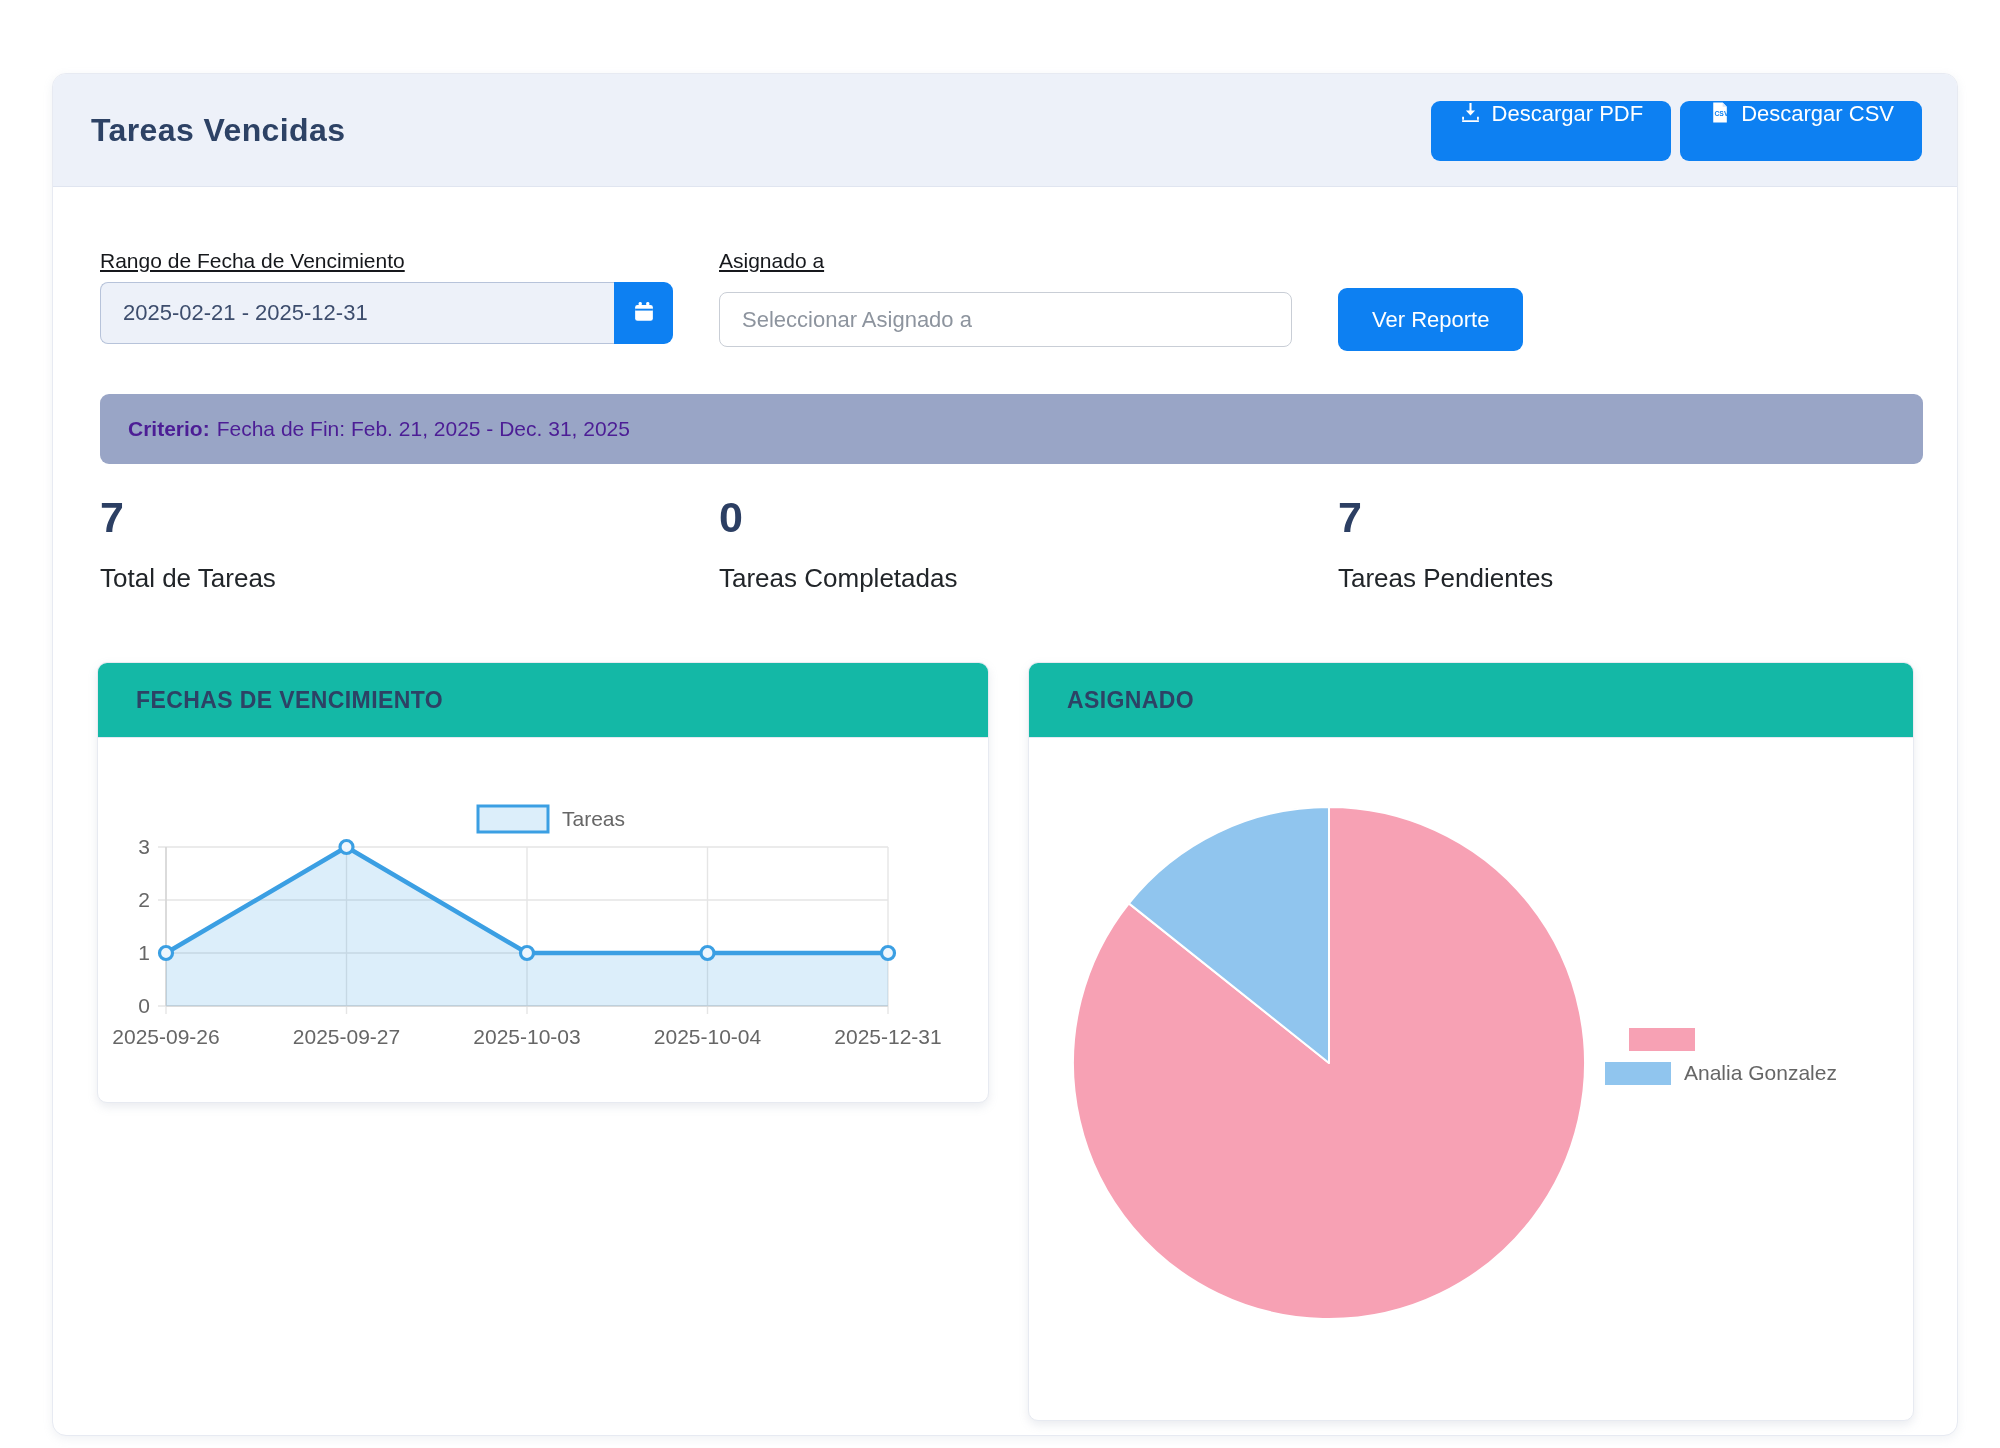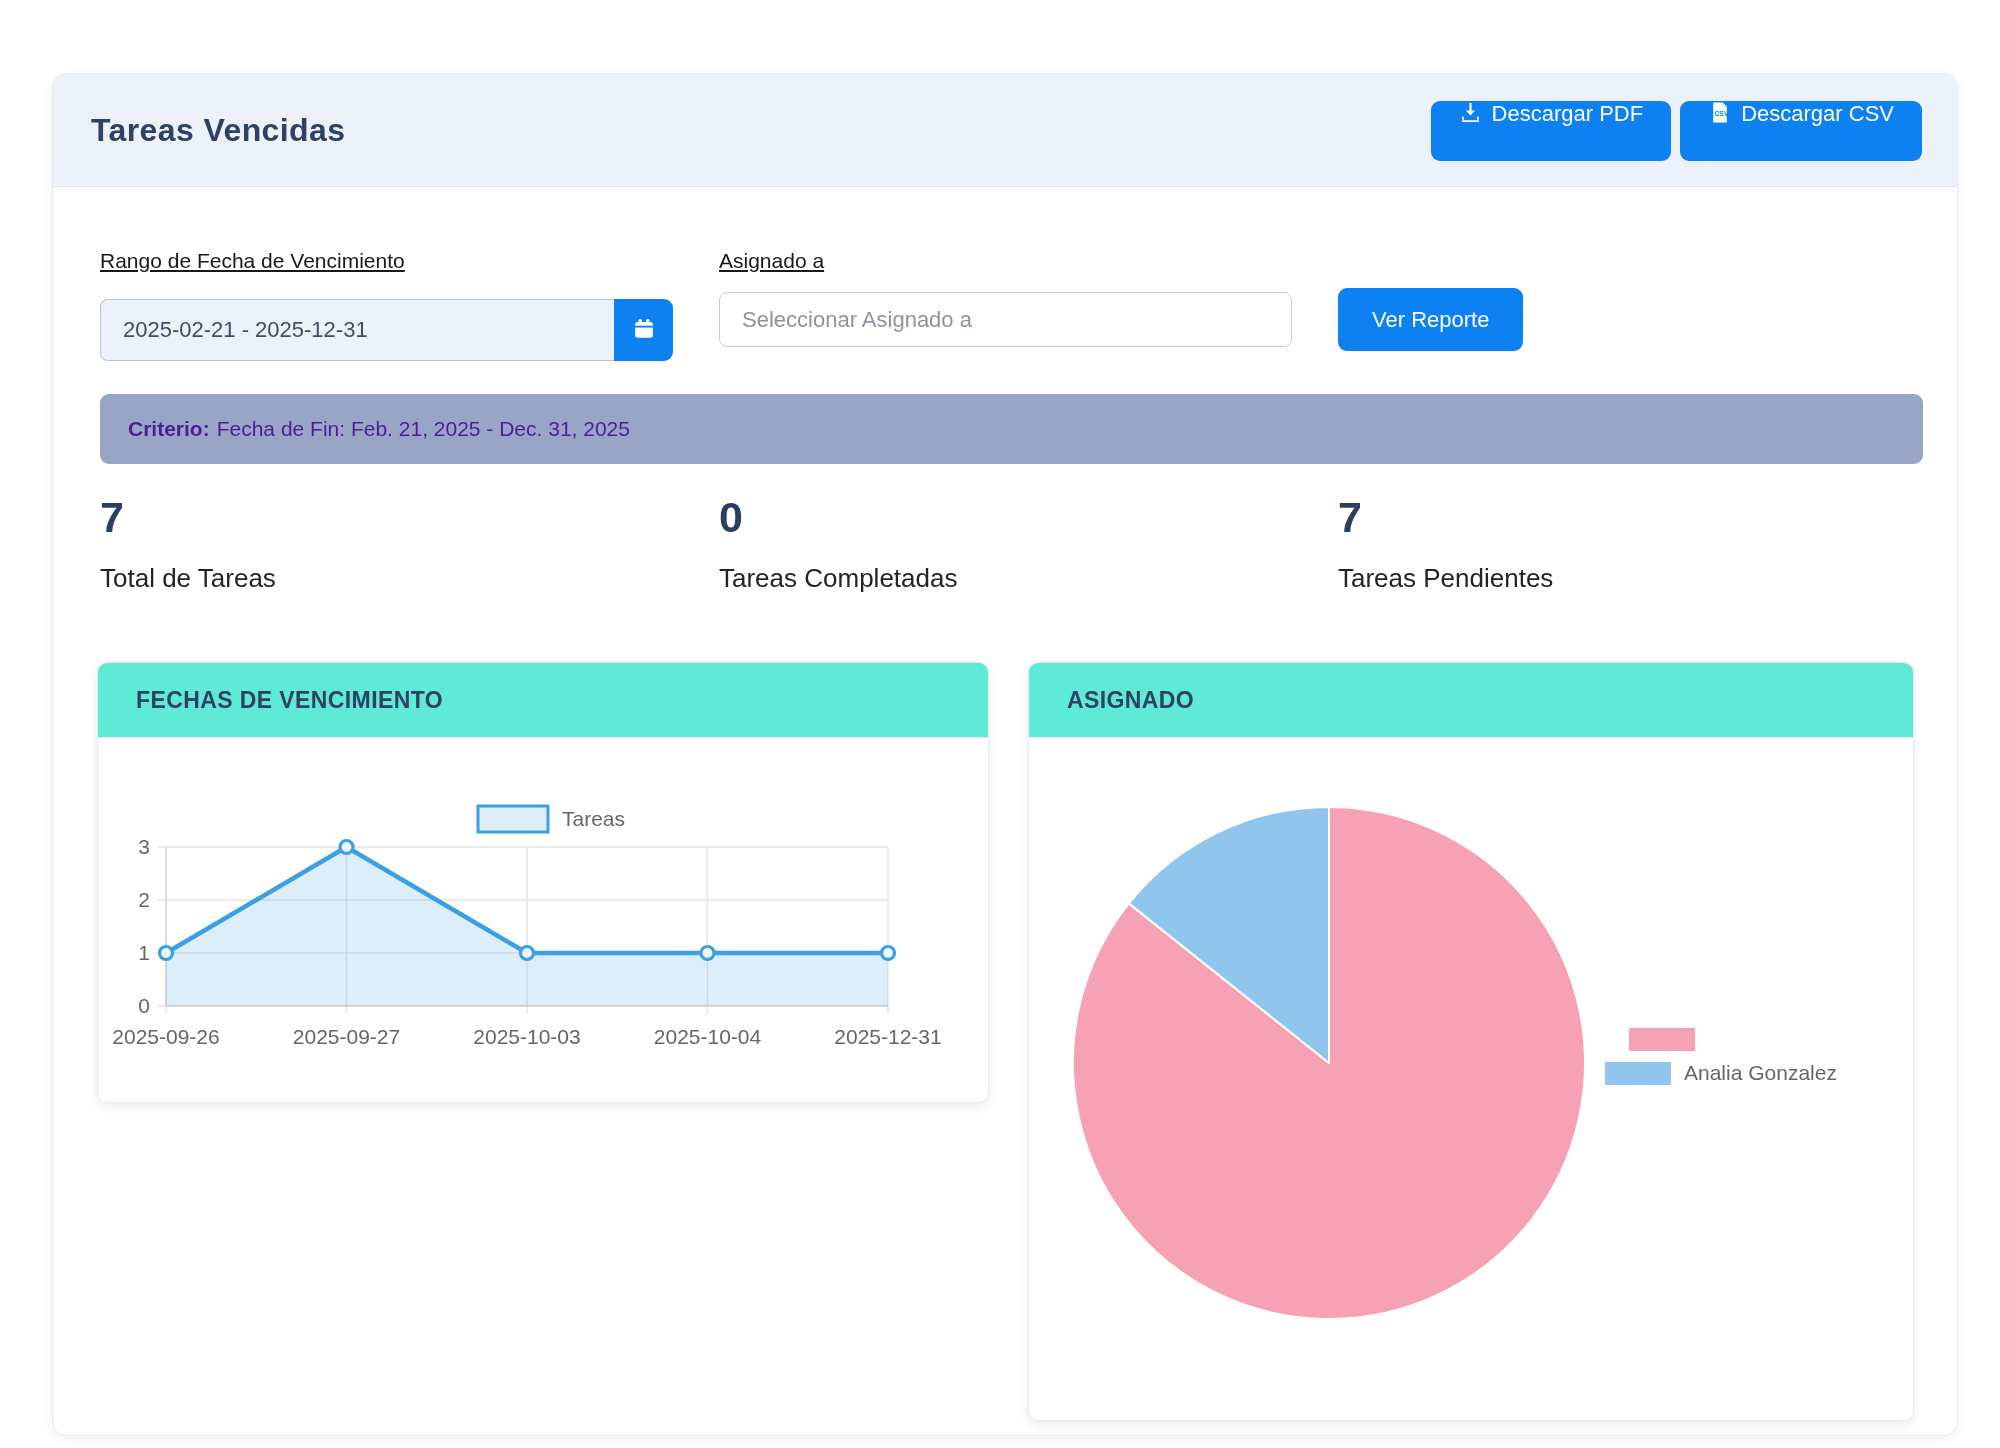--- a/index.html
+++ b/index.html
@@ -18,21 +18,21 @@
   .header-actions { position:absolute; right:35px; top:0; height:113px; display:flex; align-items:center; gap:9px; }
   .btn-blue { display:flex; justify-content:center; gap:10px;
     background:#0d80f2; color:#fff; border:none; border-radius:9px; height:60px;
     font-size:22px; font-family:inherit; padding:0 28px; cursor:pointer; }
   .btn-blue svg { display:block; }
 
   .filter-label { position:absolute; font-size:21px; color:#16181c;text-decoration:underline; }
   .lbl-date { left:47px; top:175px; }
   .lbl-assignee { left:666px; top:175px; }
 
-  .date-group { position:absolute; left:47px; top:225px; width:573px; height:62px; display:flex; }
+  .date-group { position:absolute; left:47px; top:208px; width:573px; height:62px; display:flex; }
   .date-input { flex:1; height:62px; background:#edf1f9; border:1px solid #b7c3da; border-right:none;
     border-radius:8px 0 0 8px; font-size:22px; color:#3d4d6d; padding:0 22px; font-family:inherit; outline:none; }
   .cal-btn { width:59px; height:62px; background:#0d80f2; border:none; border-radius:0 9px 9px 0;
     display:flex; align-items:center; justify-content:center; cursor:pointer; }
 
   .assignee-input { position:absolute; left:666px; top:218px; width:573px; height:55px;
     background:#fff; border:1px solid #c9ced6; border-radius:8px; font-size:22px; color:#3d4d6d;
     padding:0 22px; font-family:inherit; outline:none; }
   .assignee-input::placeholder { color:#8d949e; opacity:1; }
 
@@ -49,21 +49,21 @@
   .stat-label { font-size:26px; color:#212529; margin-top:22px; }
   .stat-1 { left:47px; top:420px; }
   .stat-2 { left:666px; top:420px; }
   .stat-3 { left:1285px; top:420px; }
 
   .chart-card { position:absolute; top:588px; background:#fff; border:1px solid #e7eaf1;
     border-radius:10px; box-shadow:0 4px 10px rgba(140,150,170,.18); overflow:hidden; }
   .card-left { left:44px; width:892px; height:441px; }
   .card-right { left:975px; width:886px; height:759px; }
   .chart-card-header { position:absolute; left:0; top:0; width:100%; height:75px;
-    background:#5eead4; border-bottom:1px solid #e3e8f2; display:flex; align-items:center; padding:0 38px; }
+    background:#14b8a6; border-bottom:1px solid #e3e8f2; display:flex; align-items:center; padding:0 38px; }
   .chart-card-title { font-size:23px; font-weight:bold; color:#2d4265; letter-spacing:.4px; }
 
   #line-chart { position:absolute; left:8px; top:129px; }
   #pie-chart  { position:absolute; left:30px; top:130px; }
 
   .pie-legend-row { position:absolute; display:flex; align-items:center; gap:13px; }
   .pie-row-1 { left:600px; top:365px; }
   .pie-row-2 { left:576px; top:398px; }
   .pie-swatch { width:66px; height:23px; }
   .pie-legend-label { font-size:21px; color:#666; white-space:nowrap; }

